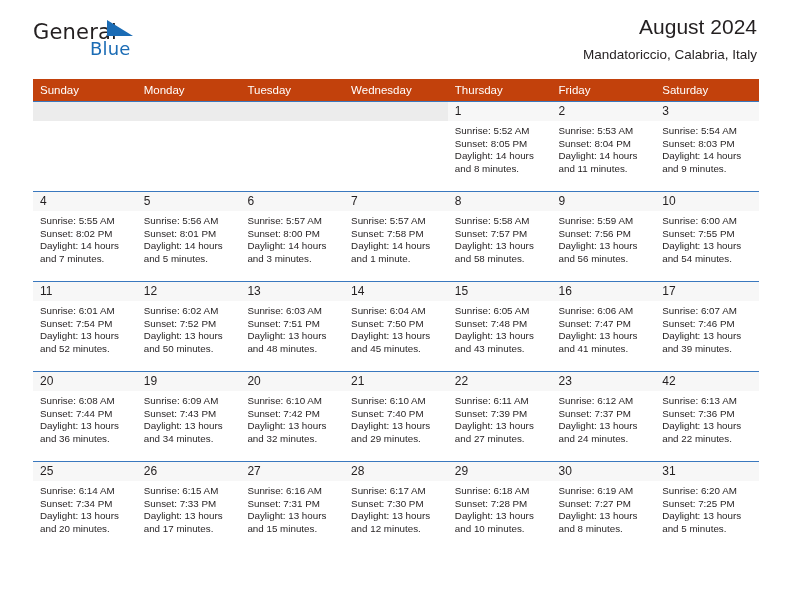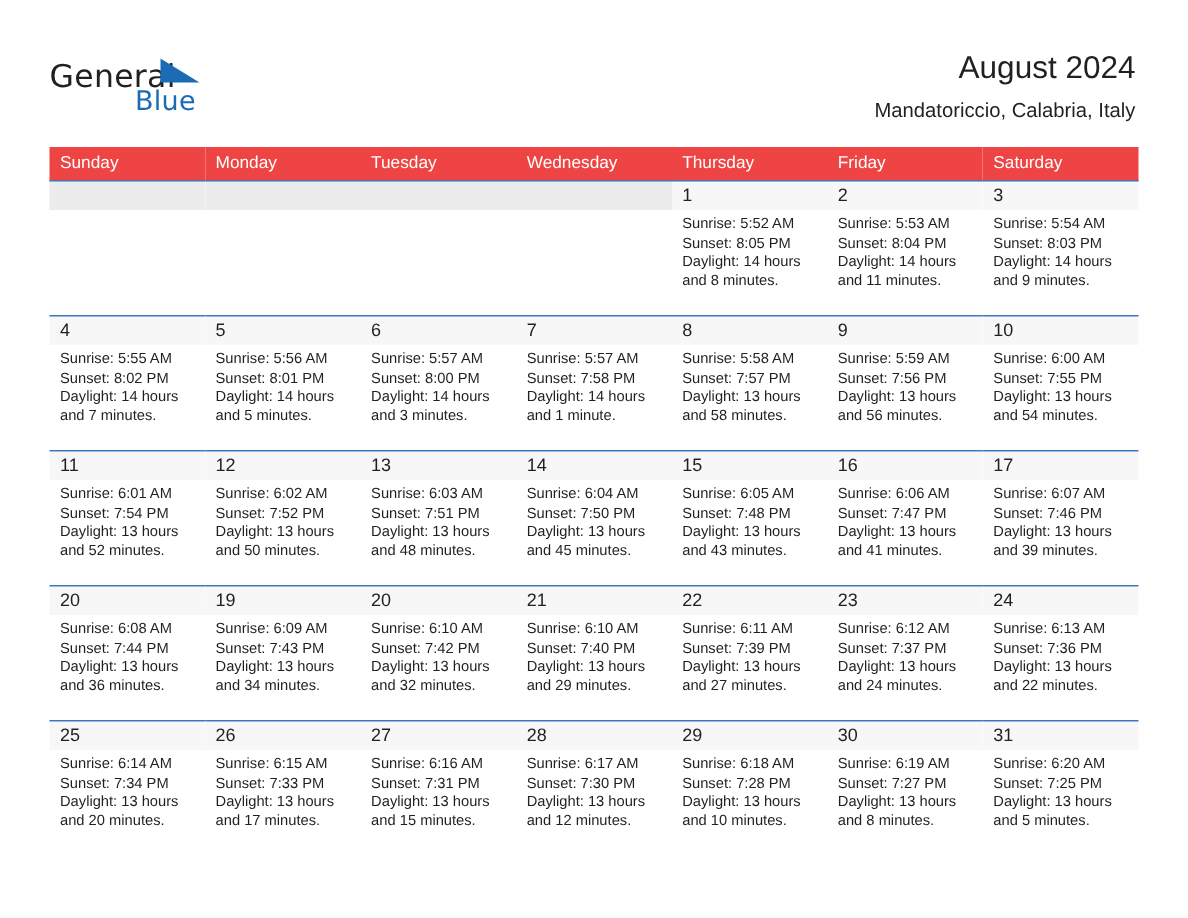--- a/index.html
+++ b/index.html
@@ -23,21 +23,20 @@
   }
 
   
   .header {
     display: flex;
     align-items: flex-start;
     justify-content: space-between;
     padding-top: 16px;
     height: 68px;
     box-sizing: border-box;
-    margin-top: 19px;
   }
   .brand {
     position: relative;
     width: 130px;
     height: 48px;
     flex: 0 0 auto;
   }
   .brand-general {
     position: absolute;
     left: 0;
@@ -88,21 +87,21 @@
   }
 
   
   .calendar {
     margin-top: 11px;
     width: 726px;
     border-collapse: collapse;
     table-layout: fixed;
   }
   .calendar th {
-    background: #ef4444;
+    background: #c2410c;
     color: #ffffff;
     font-size: 11.5px;
     font-weight: 400;
     text-align: left;
     padding: 5px 0 5px 7px;
     height: 20px;
     box-sizing: border-box;
     border: none;
   }
   .calendar td {
@@ -453,21 +452,21 @@
               <div class="details">
                 <div>Sunrise: 6:12 AM</div>
                 <div>Sunset: 7:37 PM</div>
                 <div>Daylight: 13 hours</div>
                 <div>and 24 minutes.</div>
               </div>
             </div>
           </td>
           <td>
             <div class="cell">
-              <div class="daynum">24</div>
+              <div class="daynum">42</div>
               <div class="details">
                 <div>Sunrise: 6:13 AM</div>
                 <div>Sunset: 7:36 PM</div>
                 <div>Daylight: 13 hours</div>
                 <div>and 22 minutes.</div>
               </div>
             </div>
           </td>
         </tr>
         <tr class="week-row">

